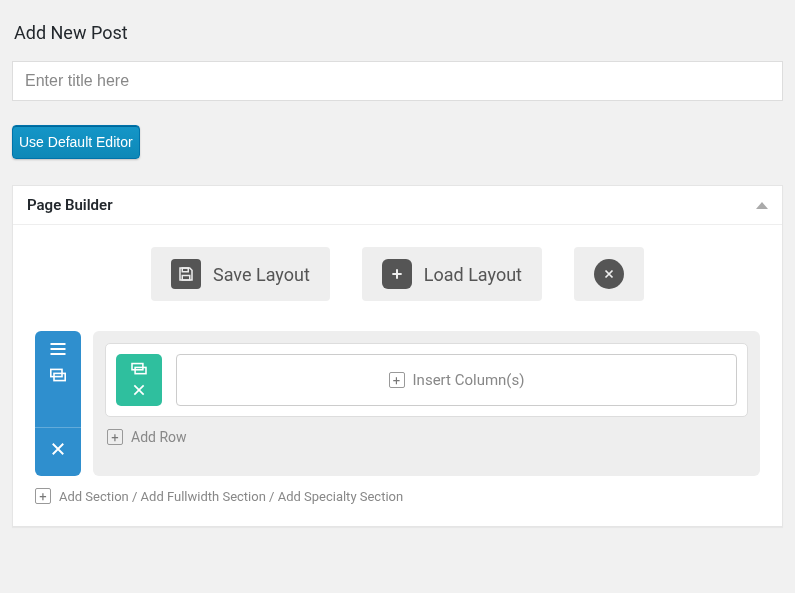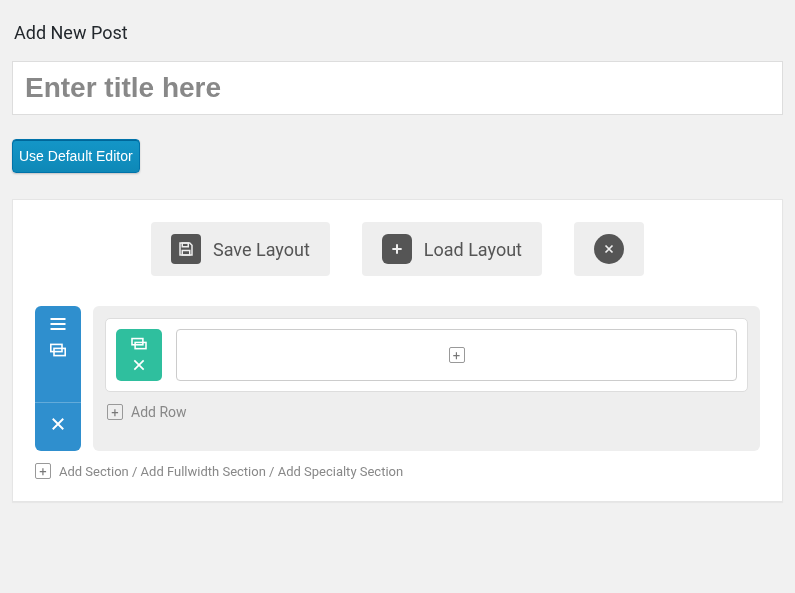--- a/index.html
+++ b/index.html
@@ -12,22 +12,22 @@
       color: #444;
     }
     .page-heading {
       font-size: 18px;
       font-weight: 400;
       color: #23282d;
       margin: 12px 0 18px 2px;
     }
     .title-input {
       width: 100%;
-      font-size: 28px;
-      font-weight: 700;
+      font-size: 16px;
+      font-weight: 400;
       color: #ec4899;
       padding: 10px 12px;
       border: 1px solid #ddd;
       background: #fff;
       outline: none;
     }
     .title-input::placeholder { color: #888; }
     .btn-primary {
       display: inline-block;
       margin-top: 24px;
@@ -206,20 +206,24 @@
 
 
 
 <h1 class="page-heading">Add New Post</h1>
 
 <input class="title-input" type="text" placeholder="Enter title here" style="">
 
 <button class="btn-primary">Use Default Editor</button>
 
 <div class="metabox">
+  <div class="metabox-header">
+    <span class="metabox-title">Page Builder</span>
+    <span class="collapse-arrow"></span>
+  </div>
   <div class="metabox-body">
 
     <div class="layout-actions">
       <div class="lay-btn">
         <span class="lay-icon" style="border-radius:4px;background:#555;">
           <svg width="18" height="18" viewBox="0 0 24 24" fill="none" stroke="#eee" stroke-width="2">
             <path d="M4 4h13l3 3v13H4z"></path>
               <rect x="7" y="4" width="8" height="5"></rect>
               <rect x="7" y="14" width="10" height="6"></rect>
           </svg>
@@ -267,20 +271,21 @@
             <svg width="20" height="14" viewBox="0 0 24 18" stroke="#fff" fill="none" stroke-width="2">
                 <rect x="3" y="2" width="14" height="8"></rect>
                 <rect x="7" y="7" width="14" height="8"></rect>
               </svg>
             <svg width="16" height="16" viewBox="0 0 24 24" stroke="#fff" fill="none" stroke-width="2.5">
                 <path d="M5 5l14 14M19 5L5 19"></path>
               </svg>
           </div>
           <div class="insert-col">
             <span class="plus-box">+</span>
+            <span>Insert Column(s)</span>
           </div>
         </div>
         <div class="add-row">
           <span class="plus-box">+</span>
           <span>Add Row</span>
         </div>
       </div>
     </div>
 
     <div class="add-section-bar">

